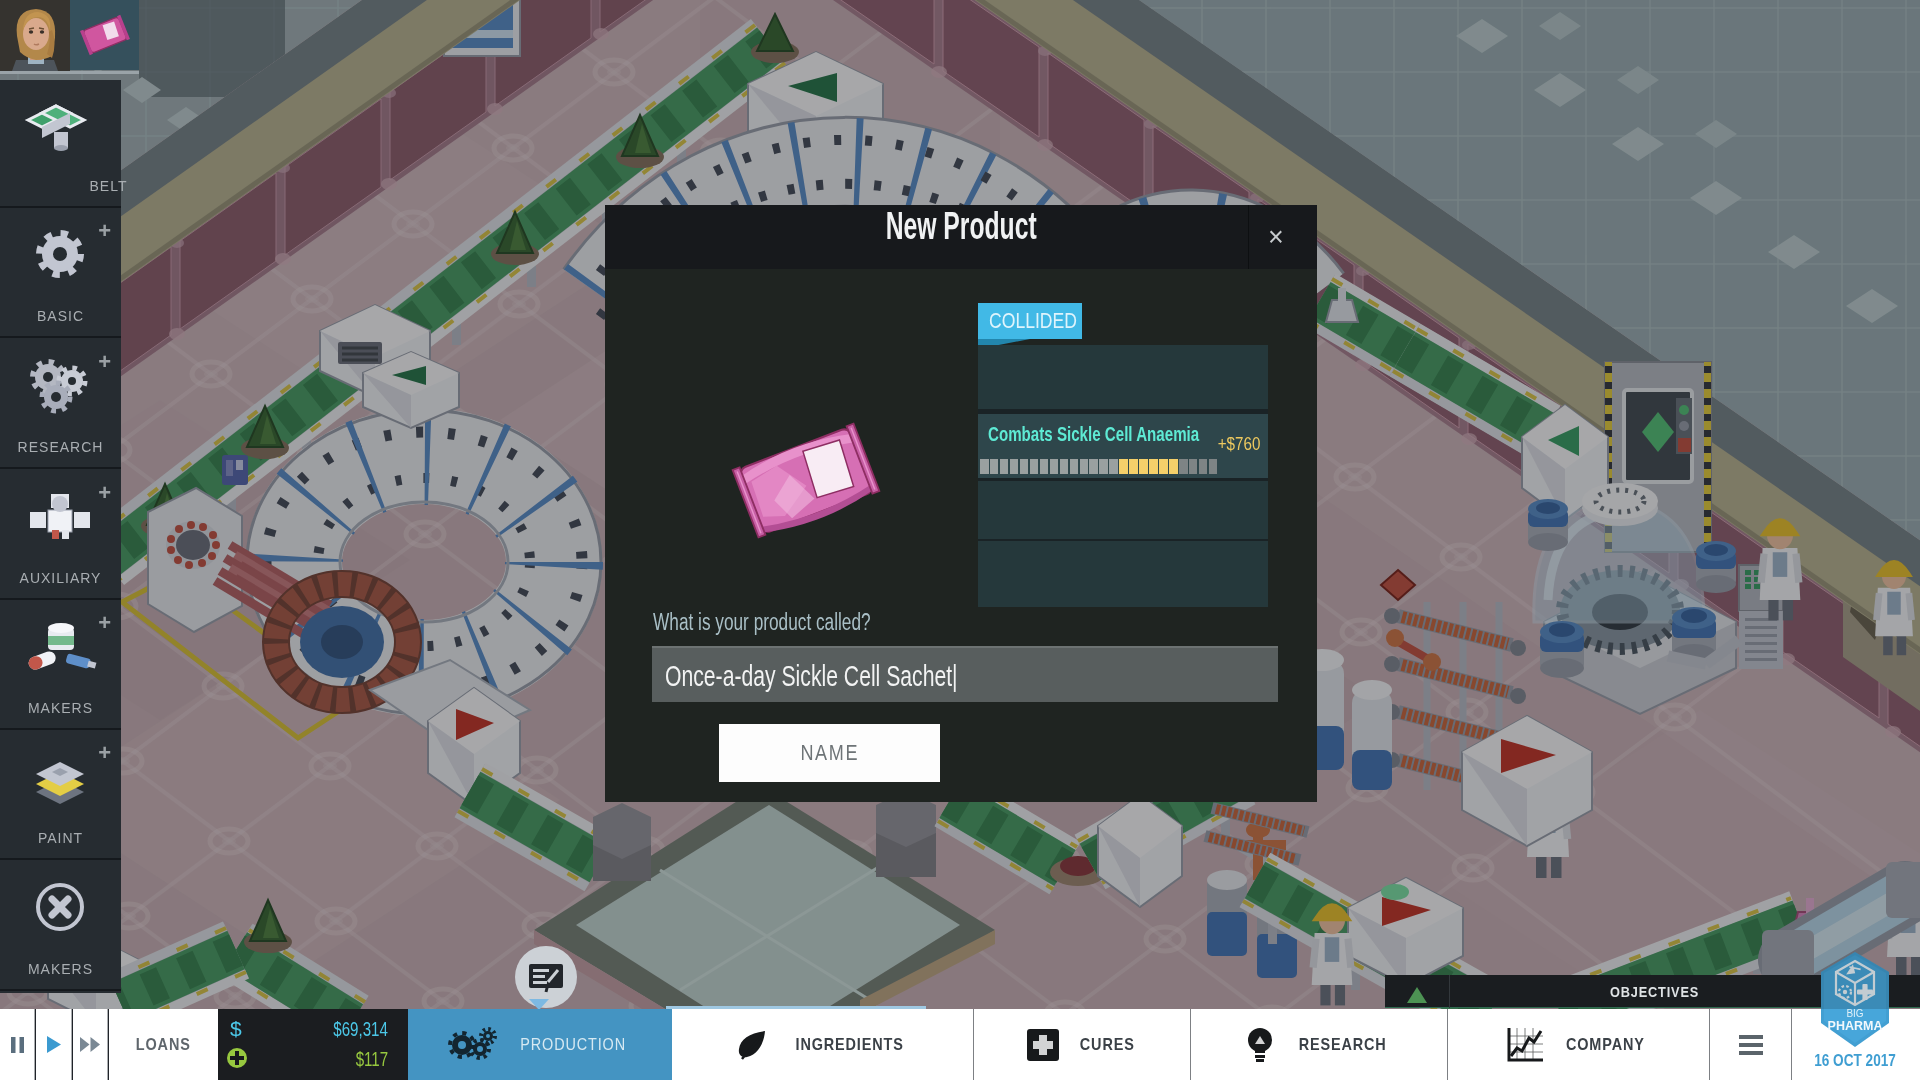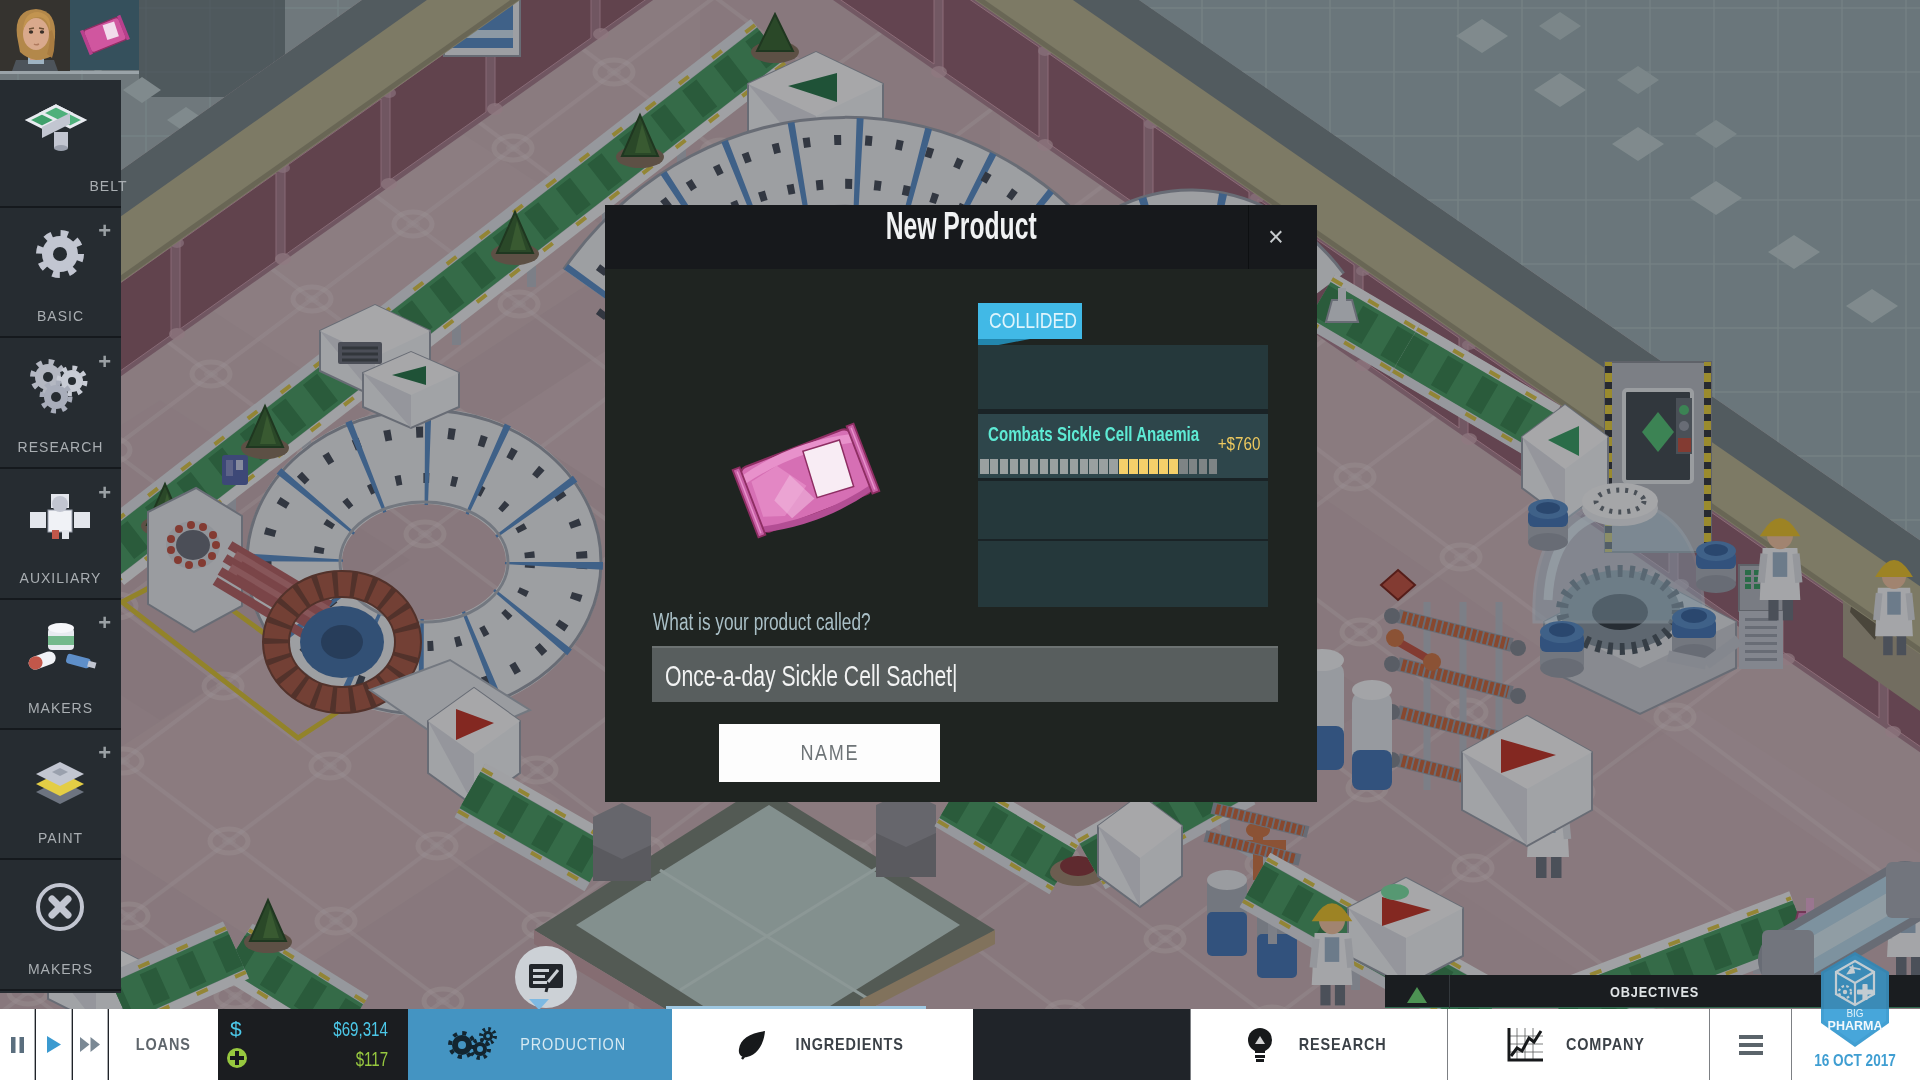--- a/index.html
+++ b/index.html
@@ -1116,20 +1116,28 @@
     </div>
 
 <div class="bseg light" style="left:672px;width:301px;">
       <svg width="40" height="36" viewBox="0 0 40 36">
         <path d="M 33,4 C 18,6 8,12 7,22 C 6,28 10,31 15,30 C 26,28 32,16 33,4 Z" fill="#17191b"></path>
         <path d="M 10,32 C 16,24 24,16 31,7" stroke="#17191b" stroke-width="2.5" fill="none"></path>
       </svg>
       <span class="cx" style="transform:scaleX(0.85)">INGREDIENTS</span>
     </div>
 
+<div class="bseg light" style="left:973px;width:217px;border-left:1px solid #7d8084">
+      <svg width="36" height="36" viewBox="0 0 36 36">
+        <rect x="2" y="2" width="32" height="32" rx="3" fill="#17191b"></rect>
+        <rect x="14" y="8" width="8" height="20" fill="#d2d3d4"></rect>
+        <rect x="8" y="14" width="20" height="8" fill="#d2d3d4"></rect>
+      </svg>
+      <span class="cx" style="transform:scaleX(0.85)">CURES</span>
+    </div>
 
 <div class="bseg light" style="left:1190px;width:257px;border-left:1px solid #7d8084">
       <svg width="34" height="38" viewBox="0 0 34 38">
         <circle cx="17" cy="14" r="12" fill="#17191b"></circle>
         <polygon points="17,10 22,18 12,18" fill="#d2d3d4"></polygon>
         <rect x="12" y="24" width="10" height="3" fill="#17191b"></rect>
         <rect x="12" y="29" width="10" height="3" fill="#17191b"></rect>
         <rect x="13" y="33" width="8" height="3" fill="#17191b"></rect>
       </svg>
       <span class="cx" style="transform:scaleX(0.85)">RESEARCH</span>

